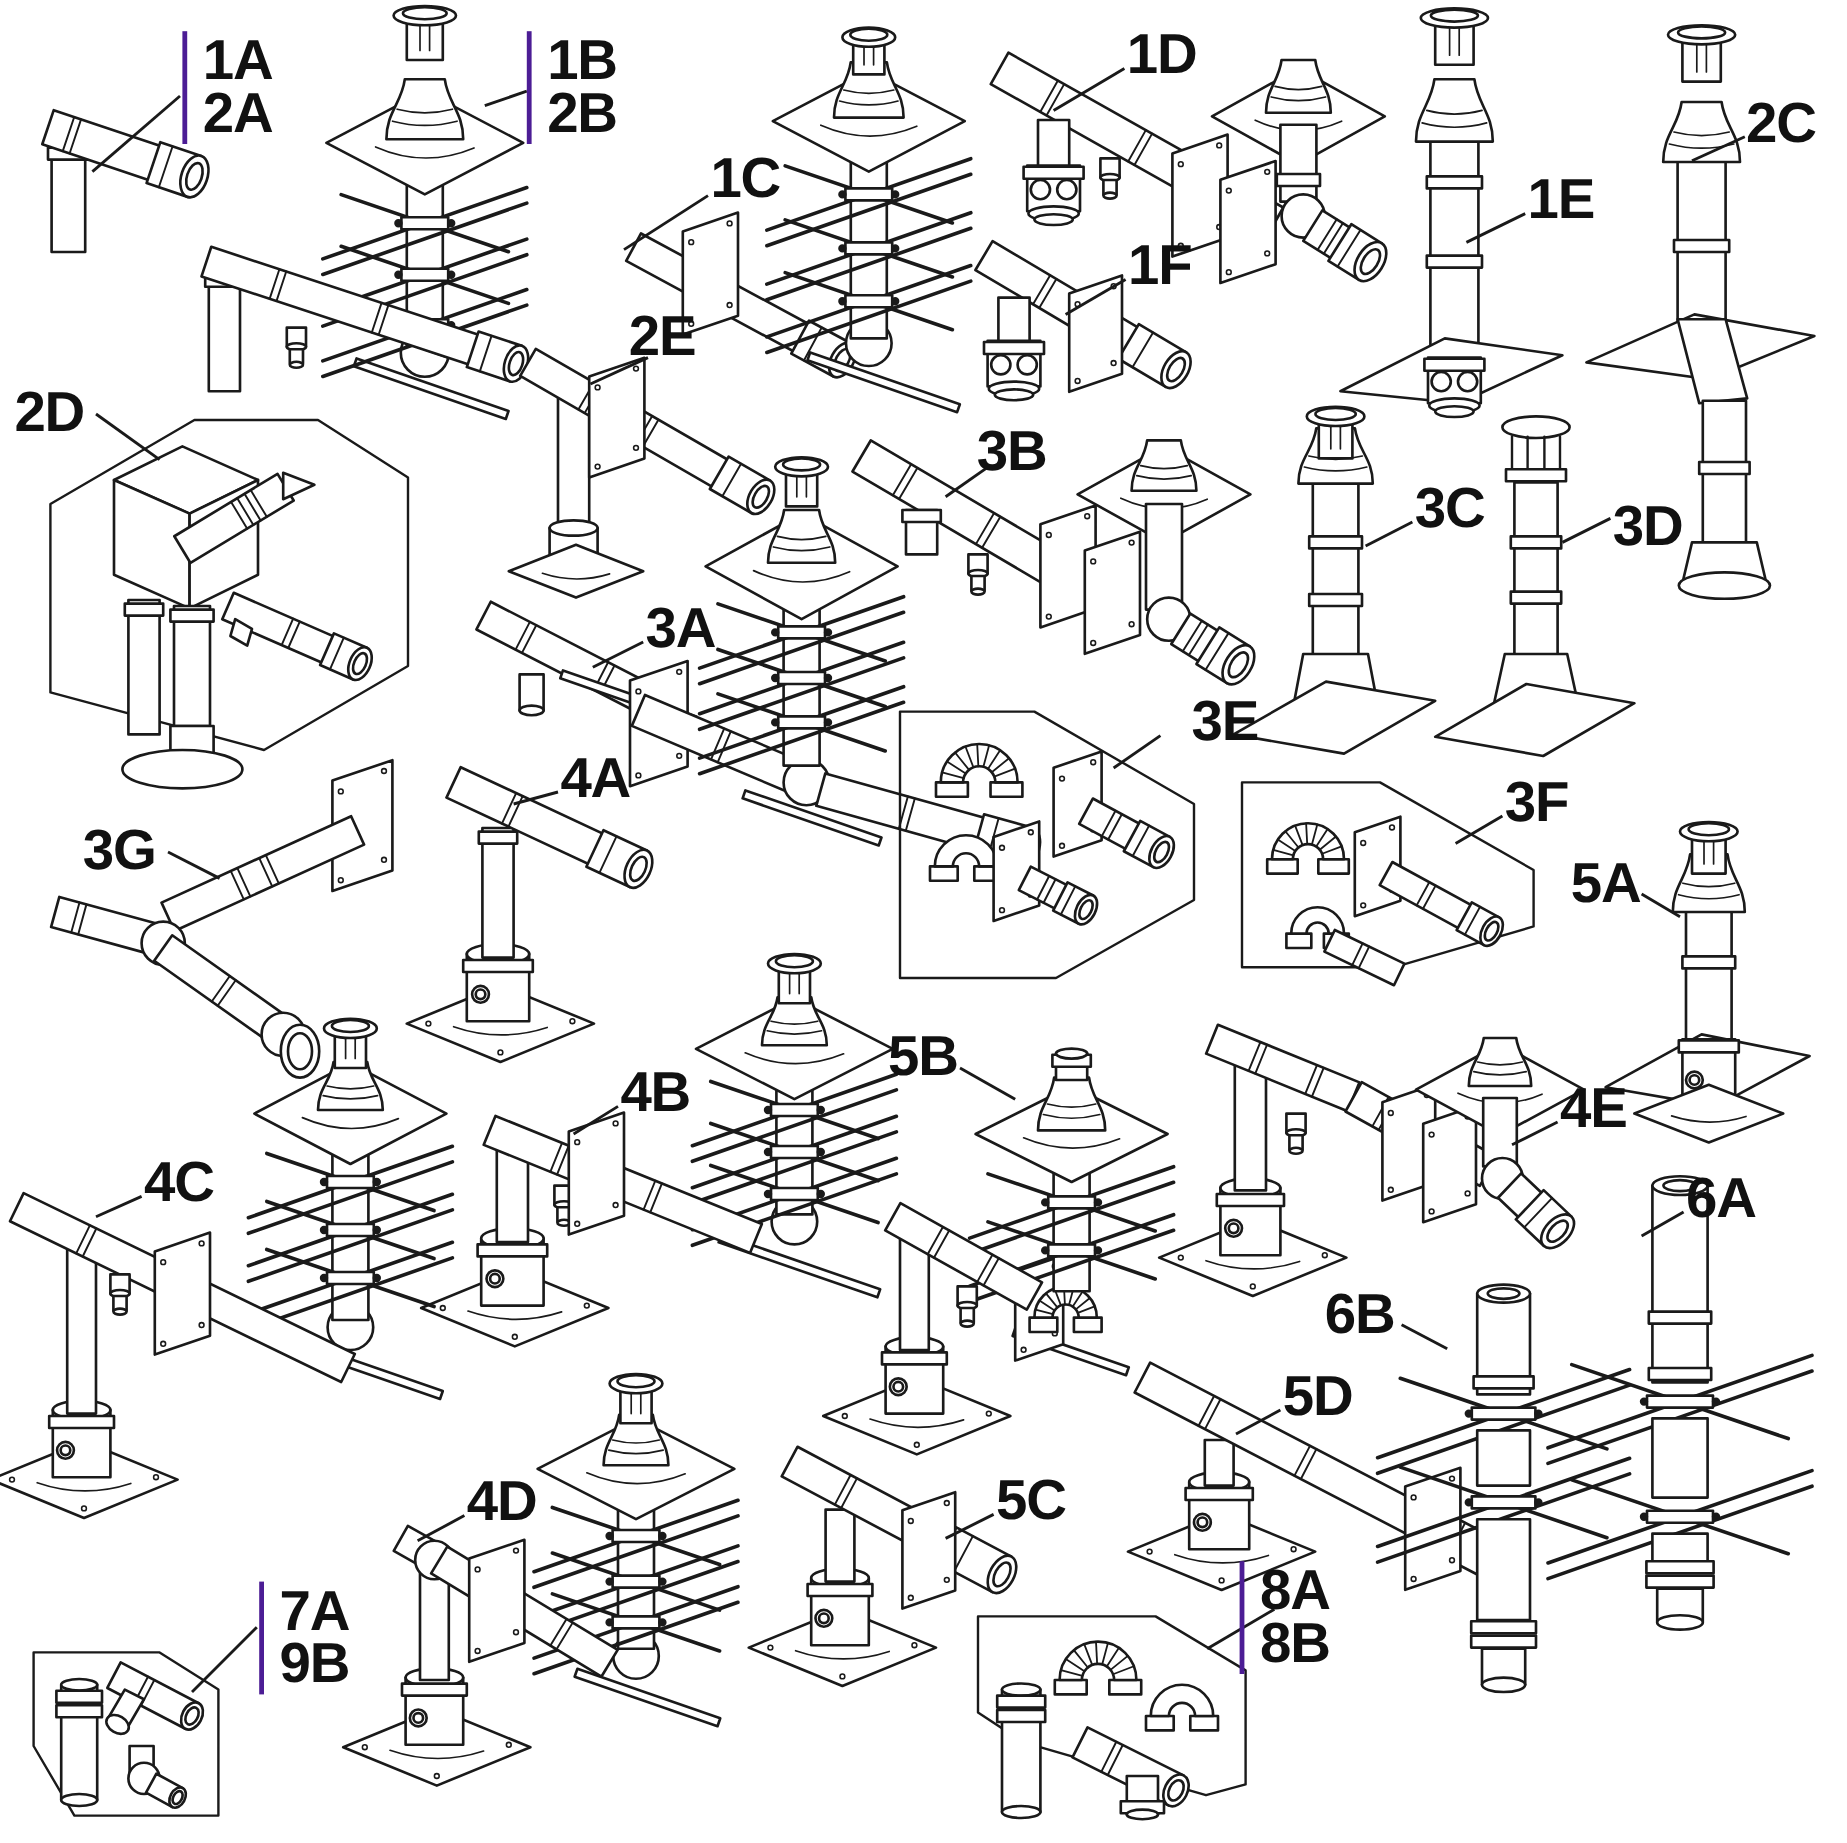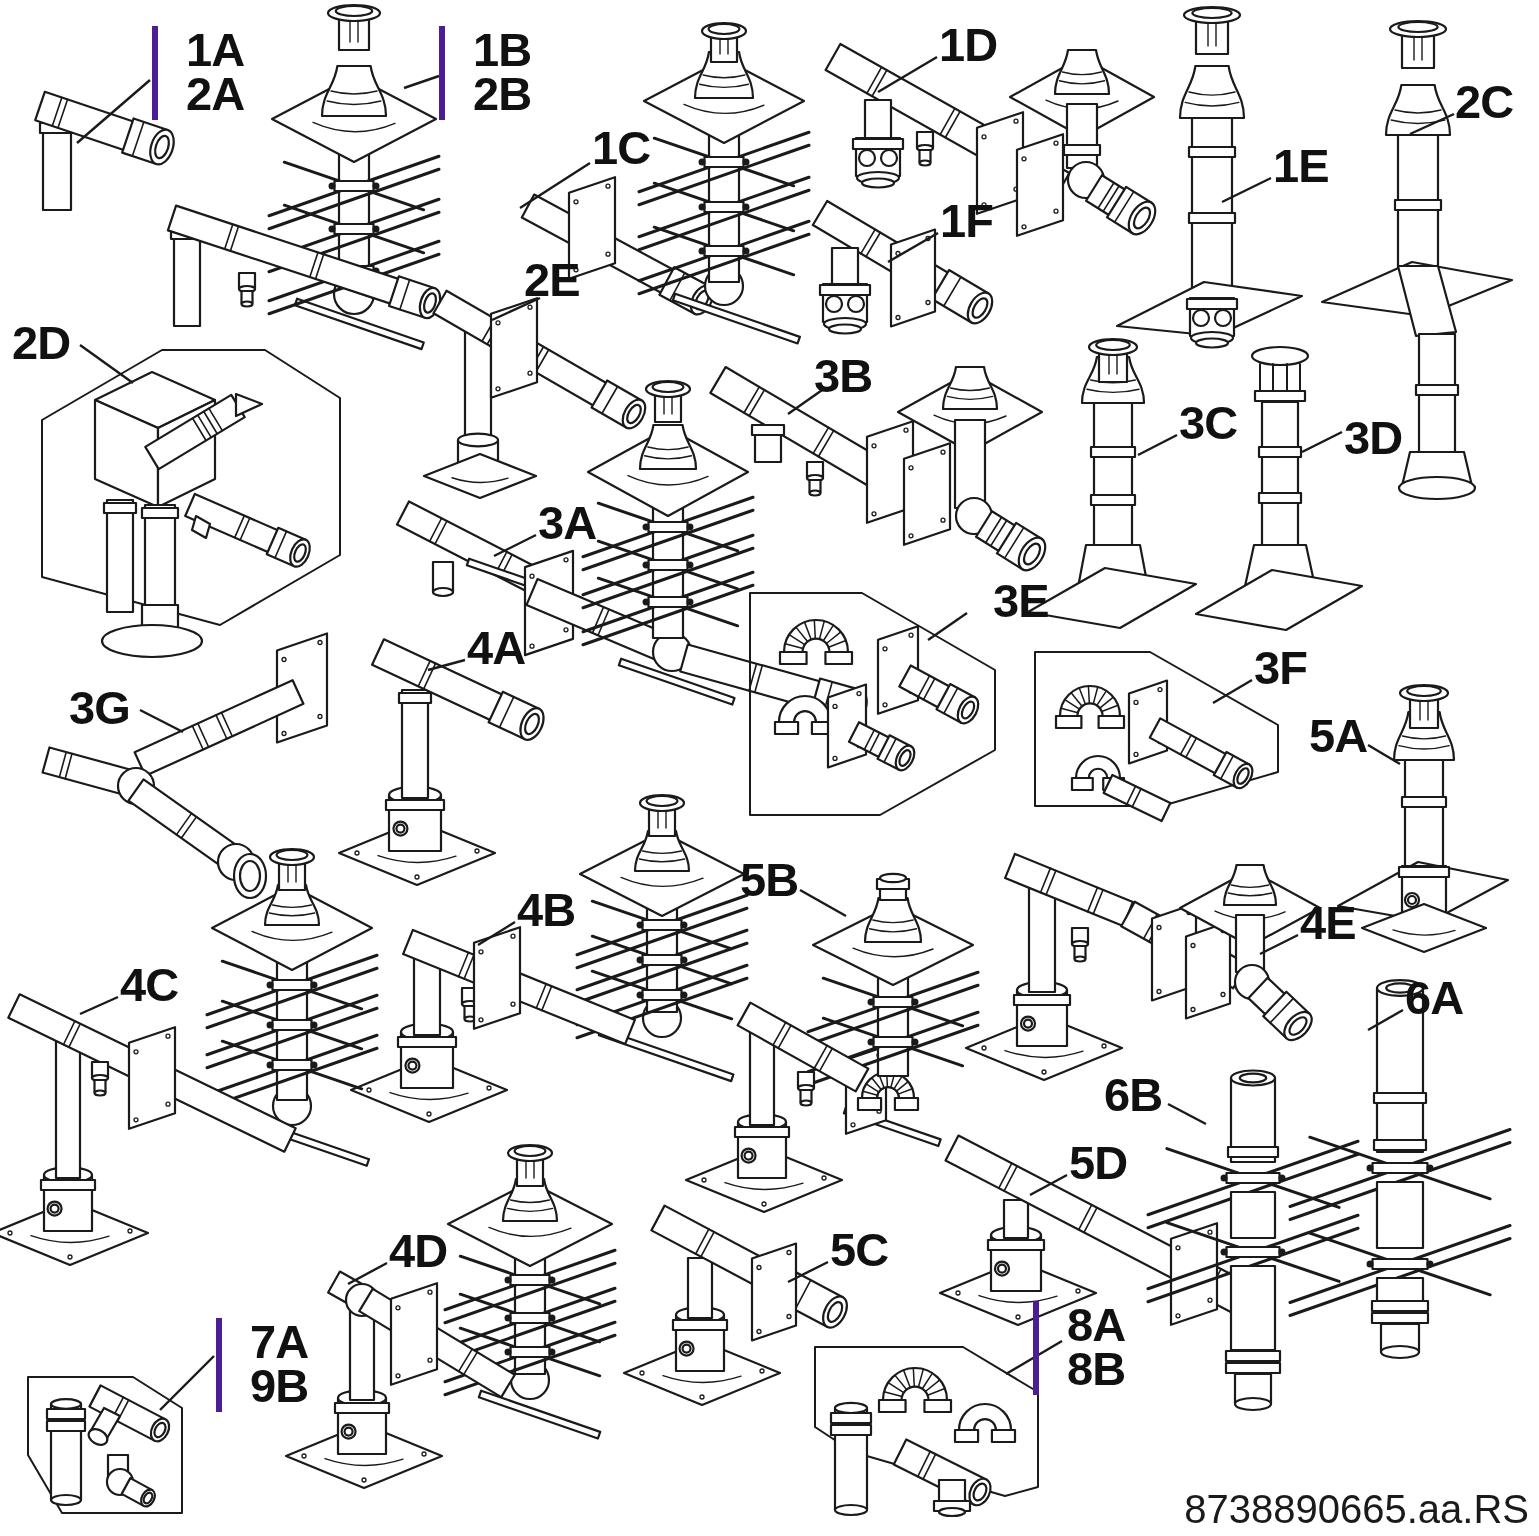--- a/index.html
+++ b/index.html
@@ -1,21 +1,21 @@
 <!DOCTYPE html>
 <html><head>
 <meta charset="utf-8">
 <style>
   html,body{margin:0;padding:0;background:#fff;}
   #canvas{position:relative;width:1539px;height:1536px;background:#fff;overflow:hidden;
           font-family:"Liberation Sans",sans-serif;}
   #art{position:absolute;left:0;top:0;}
   .callout{position:absolute;font-weight:700;font-size:47px;line-height:44px;
            color:#111;letter-spacing:-1px;white-space:nowrap;}
-  .callout.stacked{border-left:6px solid #4c1d95;padding-left:28px;padding-top:2px;padding-bottom:4px;}
+  .callout.stacked{border-left:4px solid #4c1d95;padding-left:13px;padding-top:2px;padding-bottom:4px;}
   .callout span{display:block;}
   #part-number{position:absolute;right:10px;bottom:4px;font-size:40px;color:#1a1a1a;
                font-weight:400;letter-spacing:0;}
 </style>
 </head>
 <body>
 
 <div id="canvas">
   <svg id="art" width="1539" height="1536" viewBox="0 0 1539 1536">
       <g>
@@ -1085,14 +1085,13 @@
     </div>
   <div class="callout stacked" style="left:216px;top:1318px">
       <span>7A</span>
       <span>9B</span>
     </div>
   <div class="callout stacked" style="left:1033px;top:1301px">
       <span>8A</span>
       <span>8B</span>
     </div>
 
-  <div id="part-number">8738890665.aa.RS</div>
 </div>
 
 </body></html>

